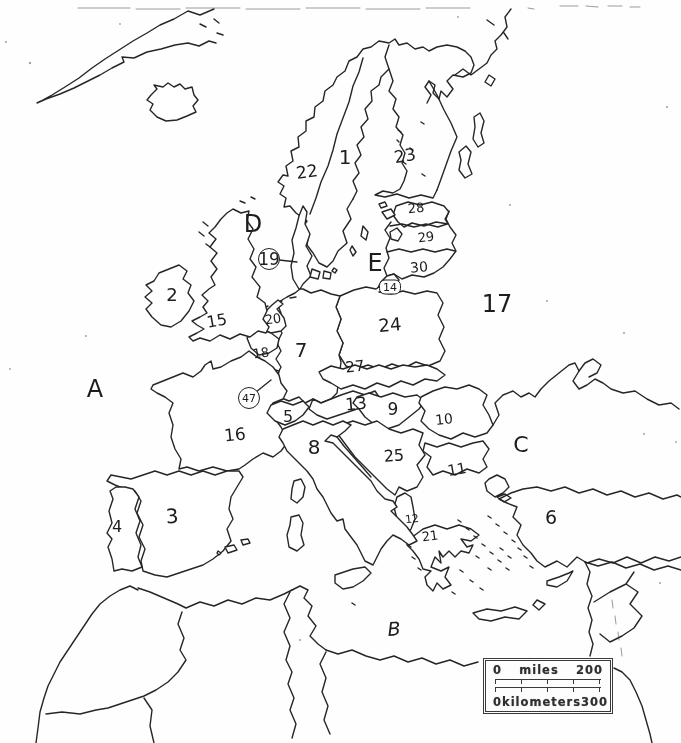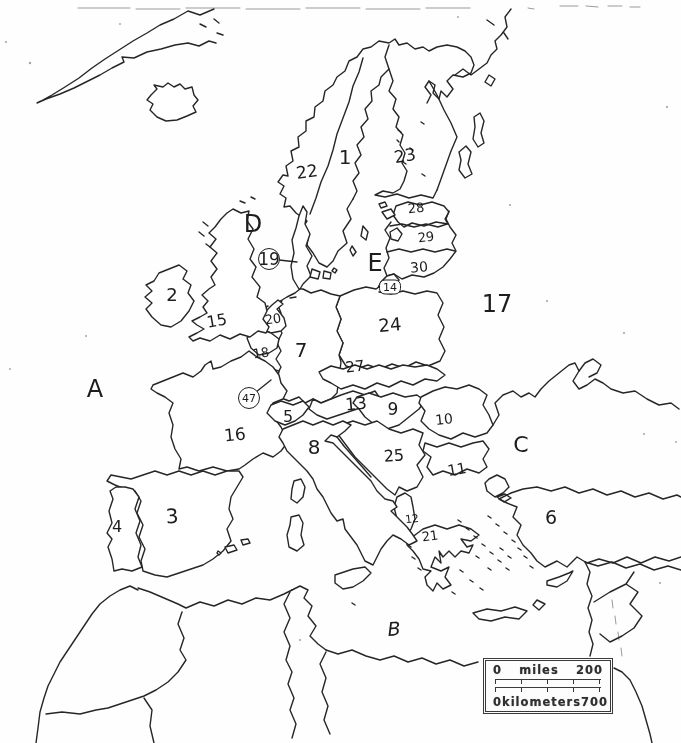--- a/index.html
+++ b/index.html
@@ -191,17 +191,17 @@
     <div class="sb-row">
       <span>0</span>
       <span>miles</span>
       <span>200</span>
     </div>
     <div class="sb-ruler"></div>
     <div class="sb-ruler km"></div>
     <div class="sb-row">
       <span>0</span>
       <span>kilometers</span>
-      <span>700</span>
+      <span>300</span>
     </div>
   </div>
 
 </div>
 
 </body></html>

